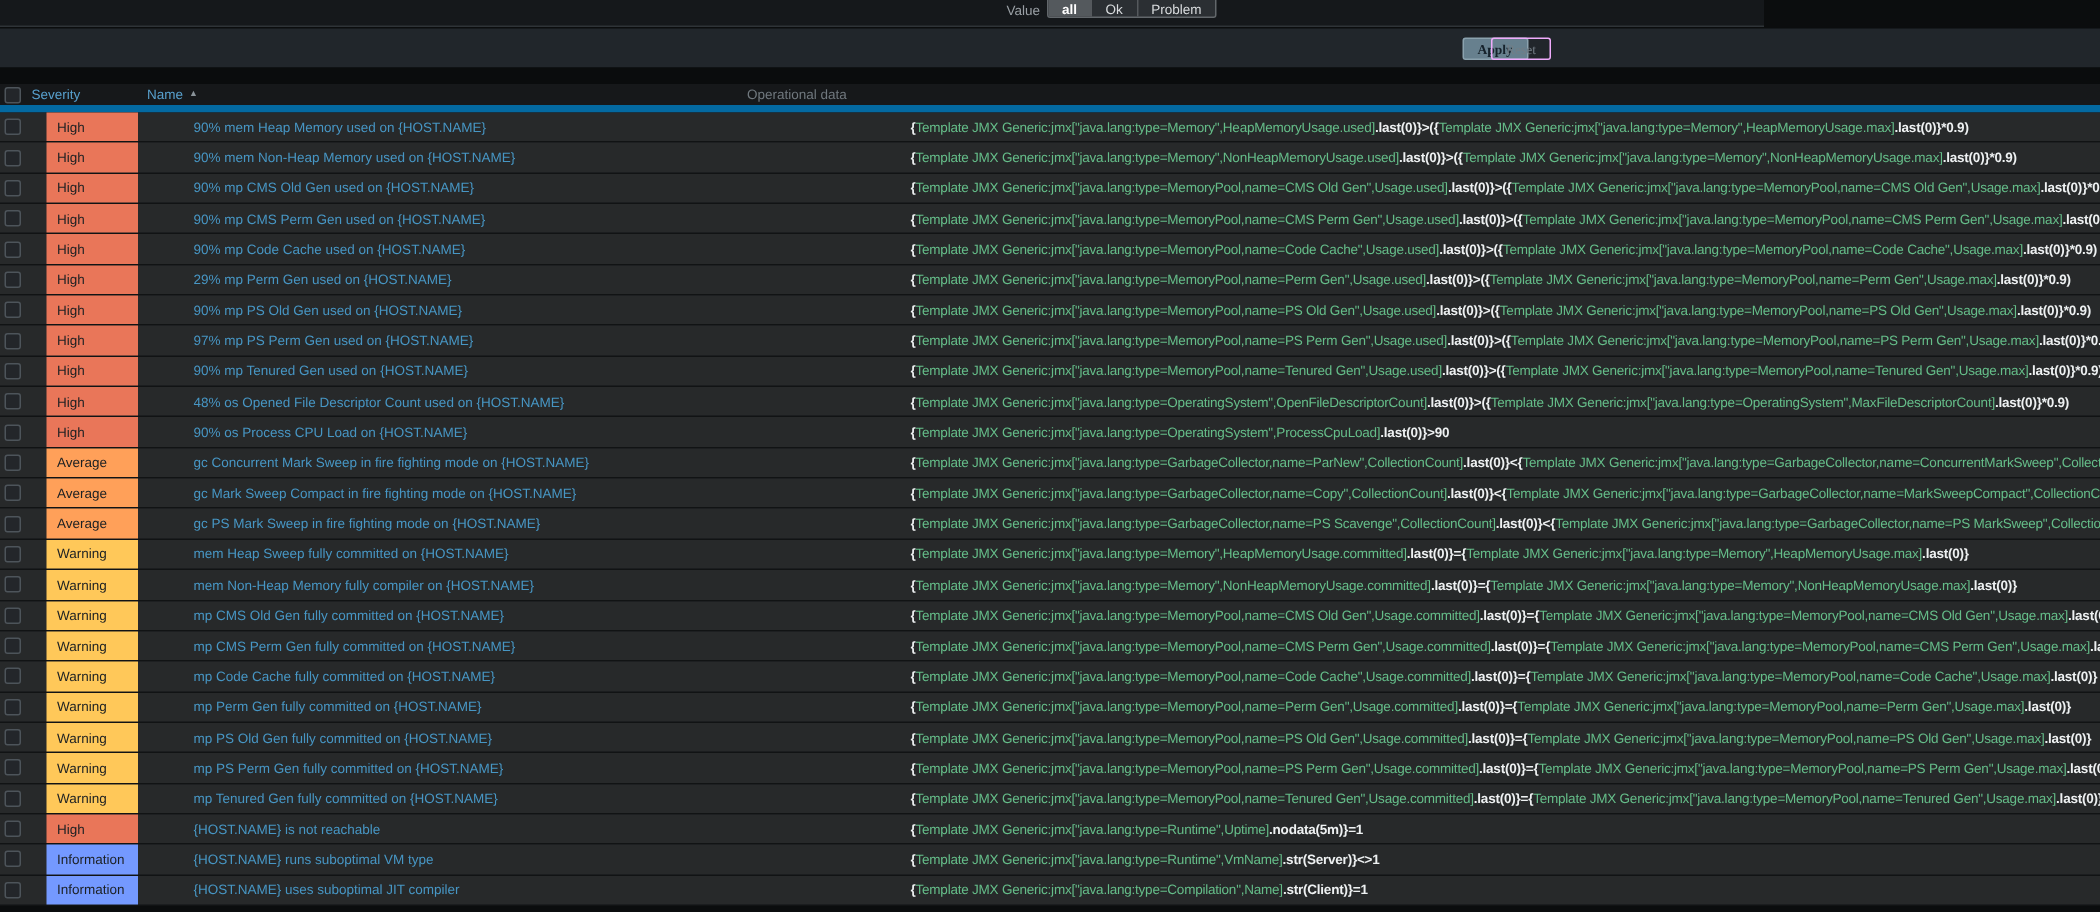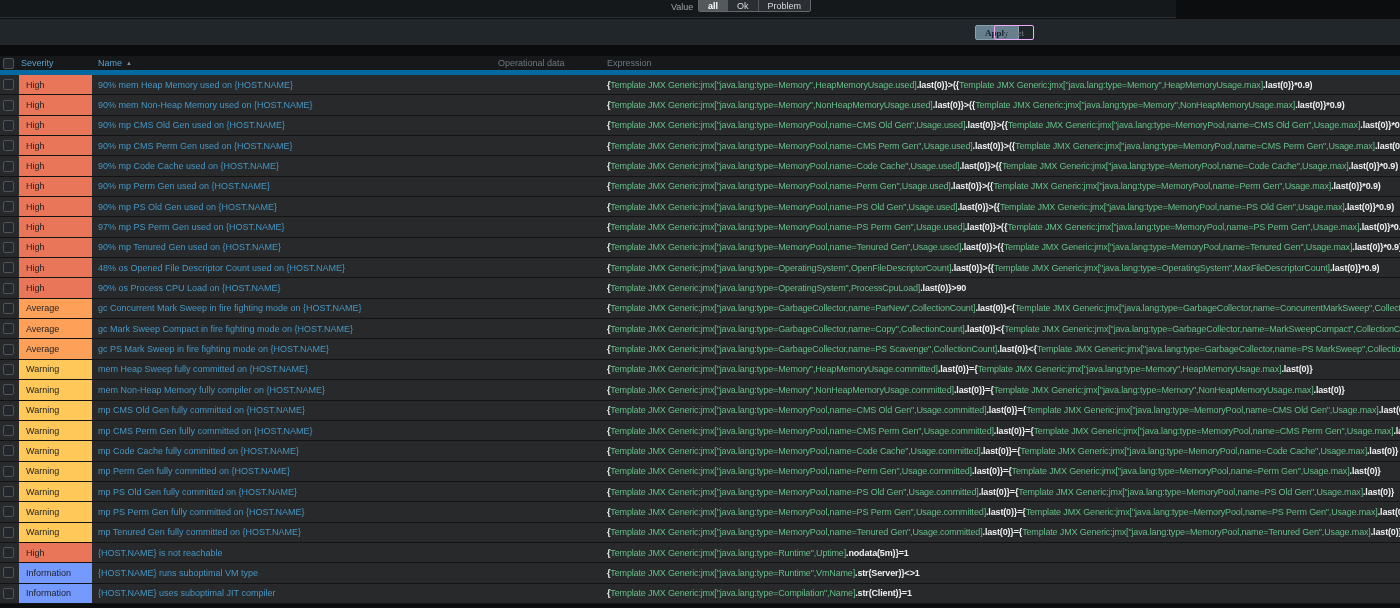--- a/index.html
+++ b/index.html
@@ -36,22 +36,22 @@
   .th-link { color:#58a0cd; cursor:pointer; }
   .th-plain { color:#70787e; }
   .sort-arrow { font-size:6px; color:#8a9399; margin-left:4px; }
   .cb-cell { display:flex; align-items:center; justify-content:flex-start; padding-left:3px; }
   .checkbox { width:11px; height:11px; background:#23262a; border:1px solid #4d545a;
               border-radius:2px; cursor:pointer; }
 
   .tbody { display:grid; grid-auto-rows:20.35px; }
   .row { background:#27292a; border-bottom:1px solid #111314; }
   .sev-cell { margin-right:6px; display:flex; align-items:center; padding-left:7px;
-              font-size:9px; color:#1c2023; overflow:hidden; white-space:nowrap; }
-  .name-cell { display:flex; align-items:center; overflow:hidden; white-space:nowrap; }
+              font-size:9px; color:#1c2023; overflow:hidden; white-space:nowrap;margin-left:12px; }
+  .name-cell { display:flex; align-items:center; overflow:hidden; white-space:nowrap;margin-left:31px; }
   .name-link { font-size:9px; color:#4796c4; text-decoration:none; cursor:pointer; }
   .op-cell { display:flex; align-items:center; }
   .expr-cell { display:flex; align-items:center; overflow:hidden; white-space:nowrap;
                font-size:9px; letter-spacing:-0.15px; padding-right:4px; }
   .expr-link { color:#65bd89; cursor:pointer; }
   .expr-text { color:#eef1f2; font-weight:bold; }
 </style>
 </head>
 <body>
 
@@ -81,23 +81,20 @@
       <div class="th th-link" style="padding-left:2px;">
         <span>Severity</span>
       </div>
       <div class="th th-link">
         <span>Name</span>
         <span class="sort-arrow">▲</span>
       </div>
       <div class="th th-plain">
         <span>Operational data</span>
       </div>
-      <div class="th th-plain">
-        <span>Expression</span>
-      </div>
     </div>
     <div class="tbody">
   <div class="grid-row row">
     <div class="cb-cell">
       <span class="checkbox"></span>
     </div>
     <div class="sev-cell" style="background: rgb(233, 118, 89);">High</div>
     <div class="name-cell">
       <a class="name-link">90% mem Heap Memory used on {HOST.NAME}</a>
     </div>
@@ -182,21 +179,21 @@
             <span class="expr-text">.last(0)}*0.9)</span>
           </div>
   </div>
 
   <div class="grid-row row">
     <div class="cb-cell">
       <span class="checkbox"></span>
     </div>
     <div class="sev-cell" style="background: rgb(233, 118, 89);">High</div>
     <div class="name-cell">
-      <a class="name-link">90% mp Perm Gen used on {HOST.NAME}</a>
+      <a class="name-link">29% mp Perm Gen used on {HOST.NAME}</a>
     </div>
     <div class="op-cell"></div>
     <div class="expr-cell">
             <span class="expr-text">{</span>
             <span class="expr-link">Template JMX Generic:jmx["java.lang:type=MemoryPool,name=Perm Gen",Usage.used]</span>
             <span class="expr-text">.last(0)}&gt;({</span>
             <span class="expr-link">Template JMX Generic:jmx["java.lang:type=MemoryPool,name=Perm Gen",Usage.max]</span>
             <span class="expr-text">.last(0)}*0.9)</span>
           </div>
   </div>

